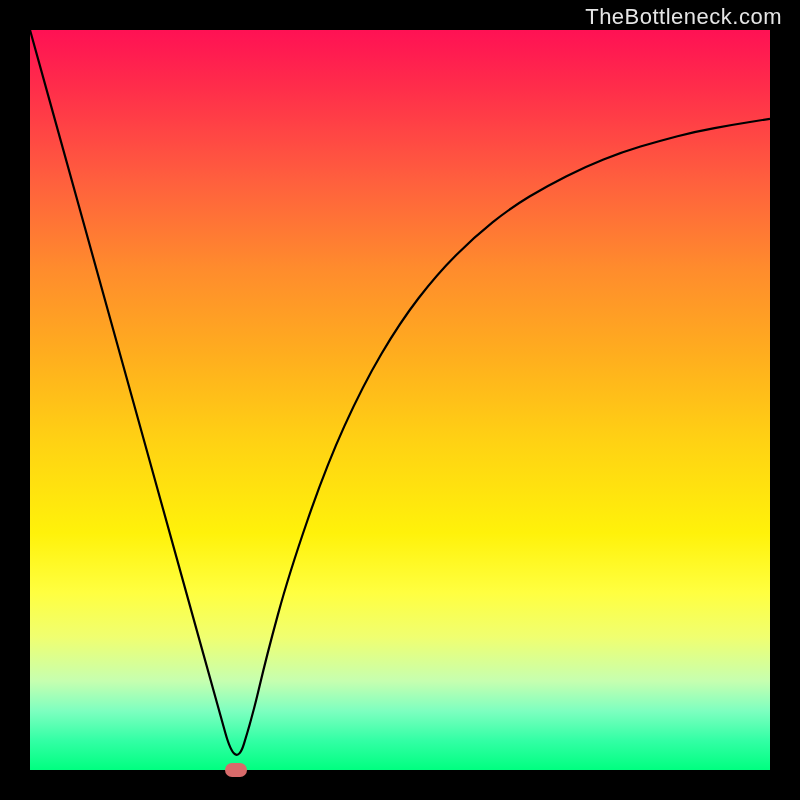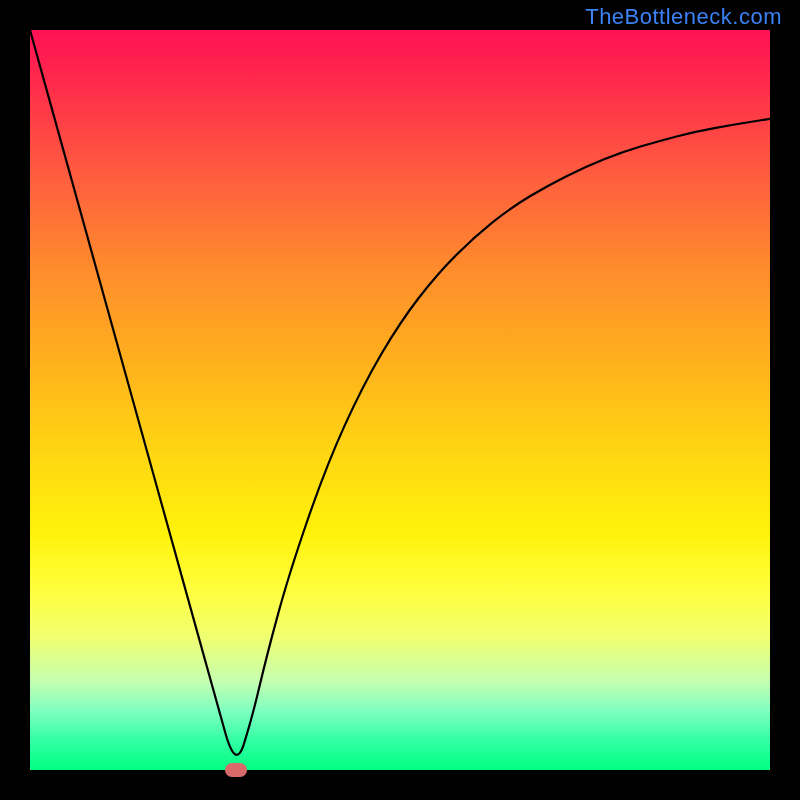--- a/index.html
+++ b/index.html
@@ -36,21 +36,21 @@
       #c6ffb0 88%,
       #7effc0 92%,
       #33ffa5 96%,
       #00ff80 100%
     );
   }
   .watermark {
     position: absolute;
     top: 4px;
     right: 18px;
-    color: #3b82f6;
+    color: #e5e5e5;
     font-size: 22px;
     font-weight: 500;
     letter-spacing: 0.5px;
     font-family: Arial, sans-serif;
   }
   svg.curve {
     position: absolute;
     left: 0;
     top: 0;
     width: 740px;

